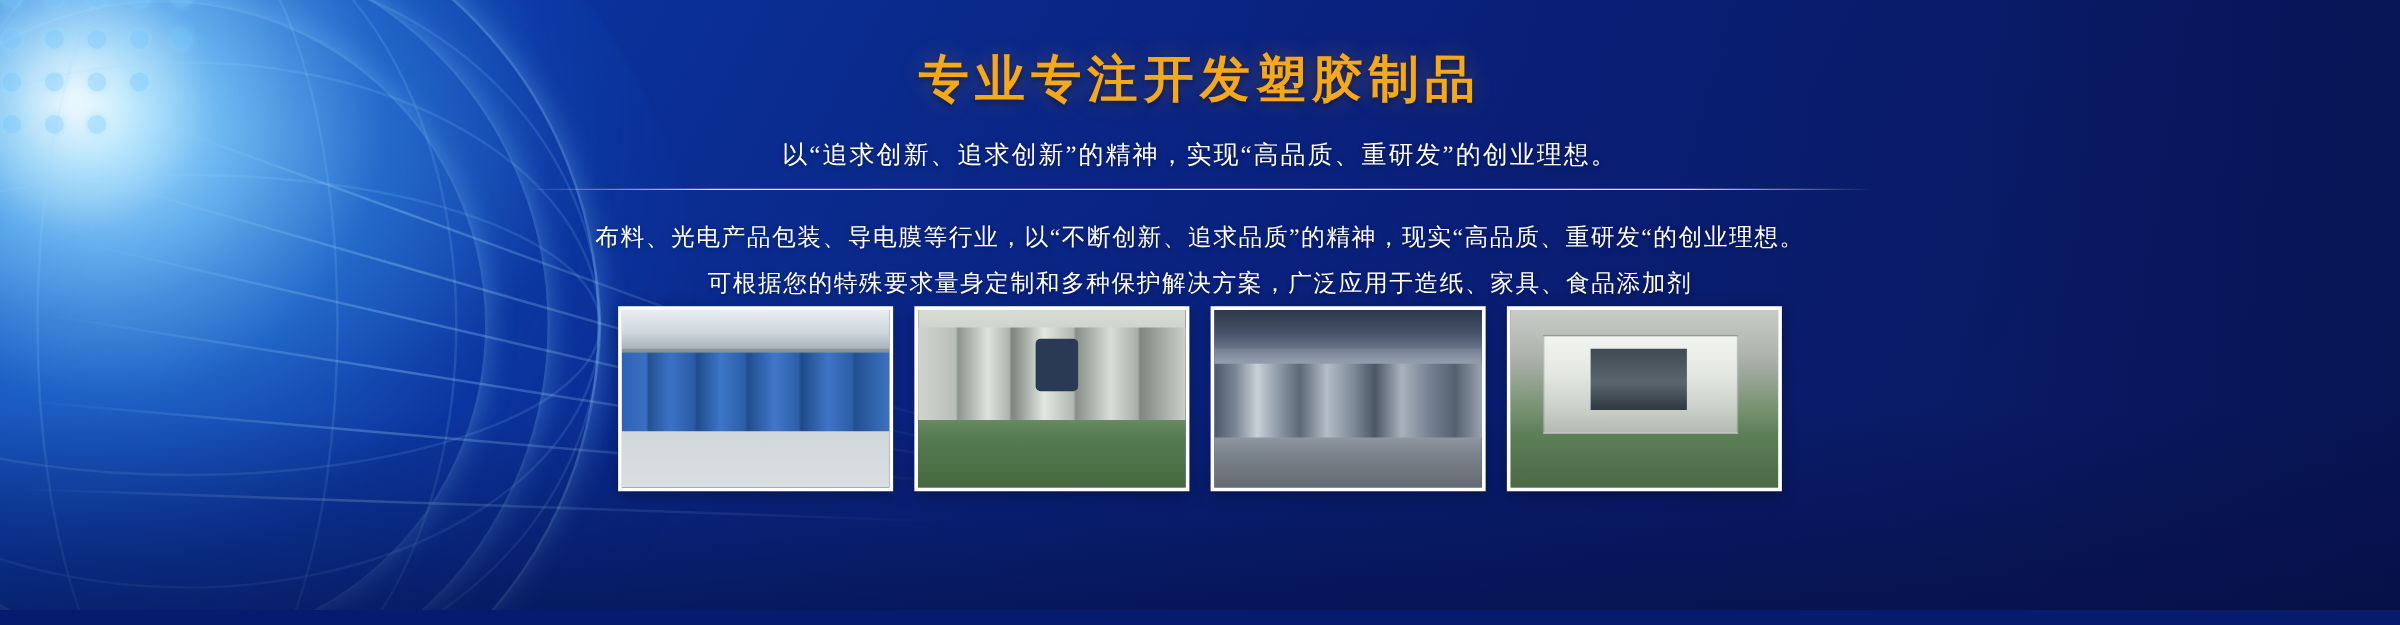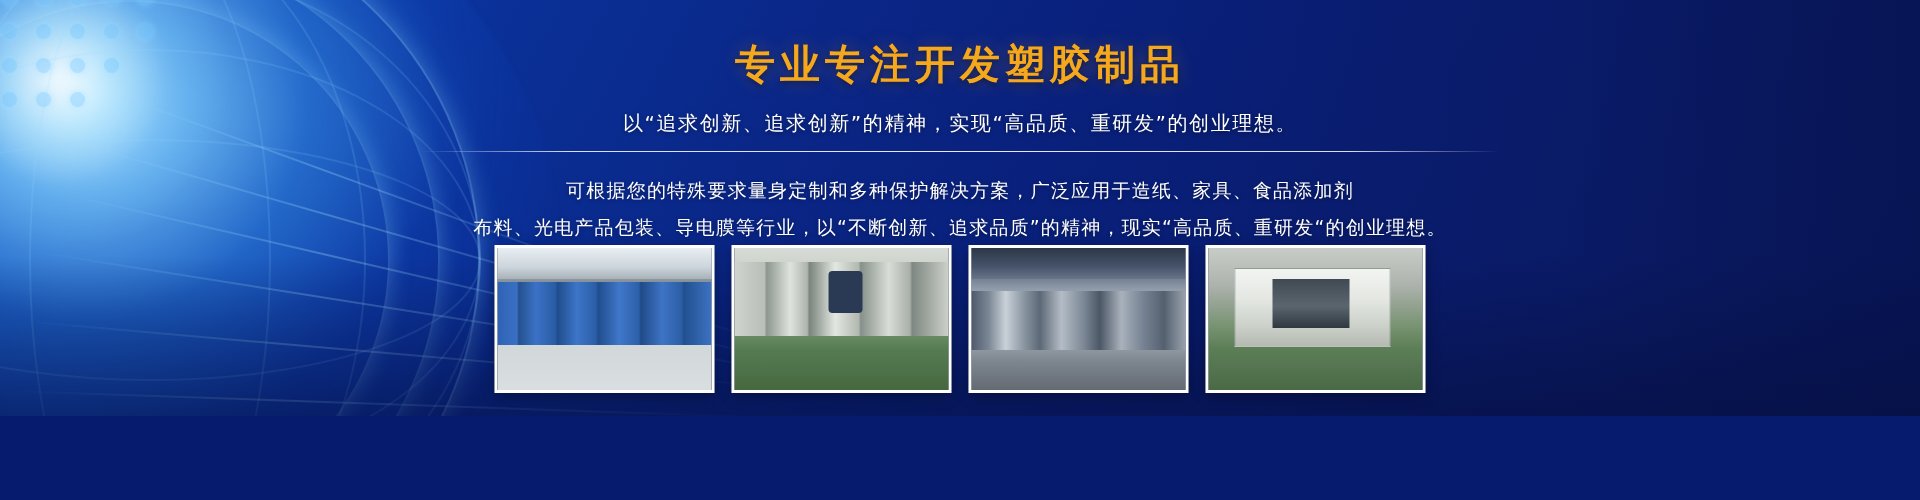--- a/index.html
+++ b/index.html
@@ -5,25 +5,26 @@
   * { margin:0; padding:0; box-sizing:border-box; }
   html,body { width:1920px; height:500px; overflow:hidden; }
   body {
     font-family:"DejaVu Sans","Liberation Sans",sans-serif;
     background:#061a6e;
   }
 
   #banner {
     position:relative;
     width:1920px;
-    height:416px;
+    height:488px;
     overflow:hidden;
     background:
       radial-gradient(ellipse 520px 300px at 120px 120px, rgba(120,200,255,0.55) 0%, rgba(60,140,230,0.30) 35%, rgba(20,60,170,0.0) 70%),
       linear-gradient(118deg, #0a3fb0 0%, #0b3aa8 12%, #0a2f95 26%, #0a2585 42%, #091f78 58%, #0a1c6e 74%, #0b1a64 88%, #0a1a5e 100%);
+    font-family: Liberation Serif, serif;
   }
 
   
   .globe-wrap {
     position:absolute; left:-260px; top:-150px;
     width:820px; height:820px;
     pointer-events:none;
   }
   .globe-core {
     position:absolute; left:0; top:0; width:100%; height:100%;
@@ -267,22 +268,22 @@
 
   <div class="content">
 
     <div class="headline">专业专注开发塑胶制品</div>
 
     <div class="subline">以“追求创新、追求创新”的精神，实现“高品质、重研发”的创业理想。</div>
 
     <div class="divider"></div>
 
     <div class="desc">
+      <div>布料、光电产品包装、导电膜等行业，以“不断创新、追求品质”的精神，现实“高品质、重研发“的创业理想。</div>
       <div>可根据您的特殊要求量身定制和多种保护解决方案，广泛应用于造纸、家具、食品添加剂</div>
-      <div>布料、光电产品包装、导电膜等行业，以“不断创新、追求品质”的精神，现实“高品质、重研发“的创业理想。</div>
     </div>
 
   </div>
 
   <div class="photos">
     <div class="photo">
       <div class="scene s1"></div>
     </div>
     <div class="photo">
       <div class="scene s2"></div>

